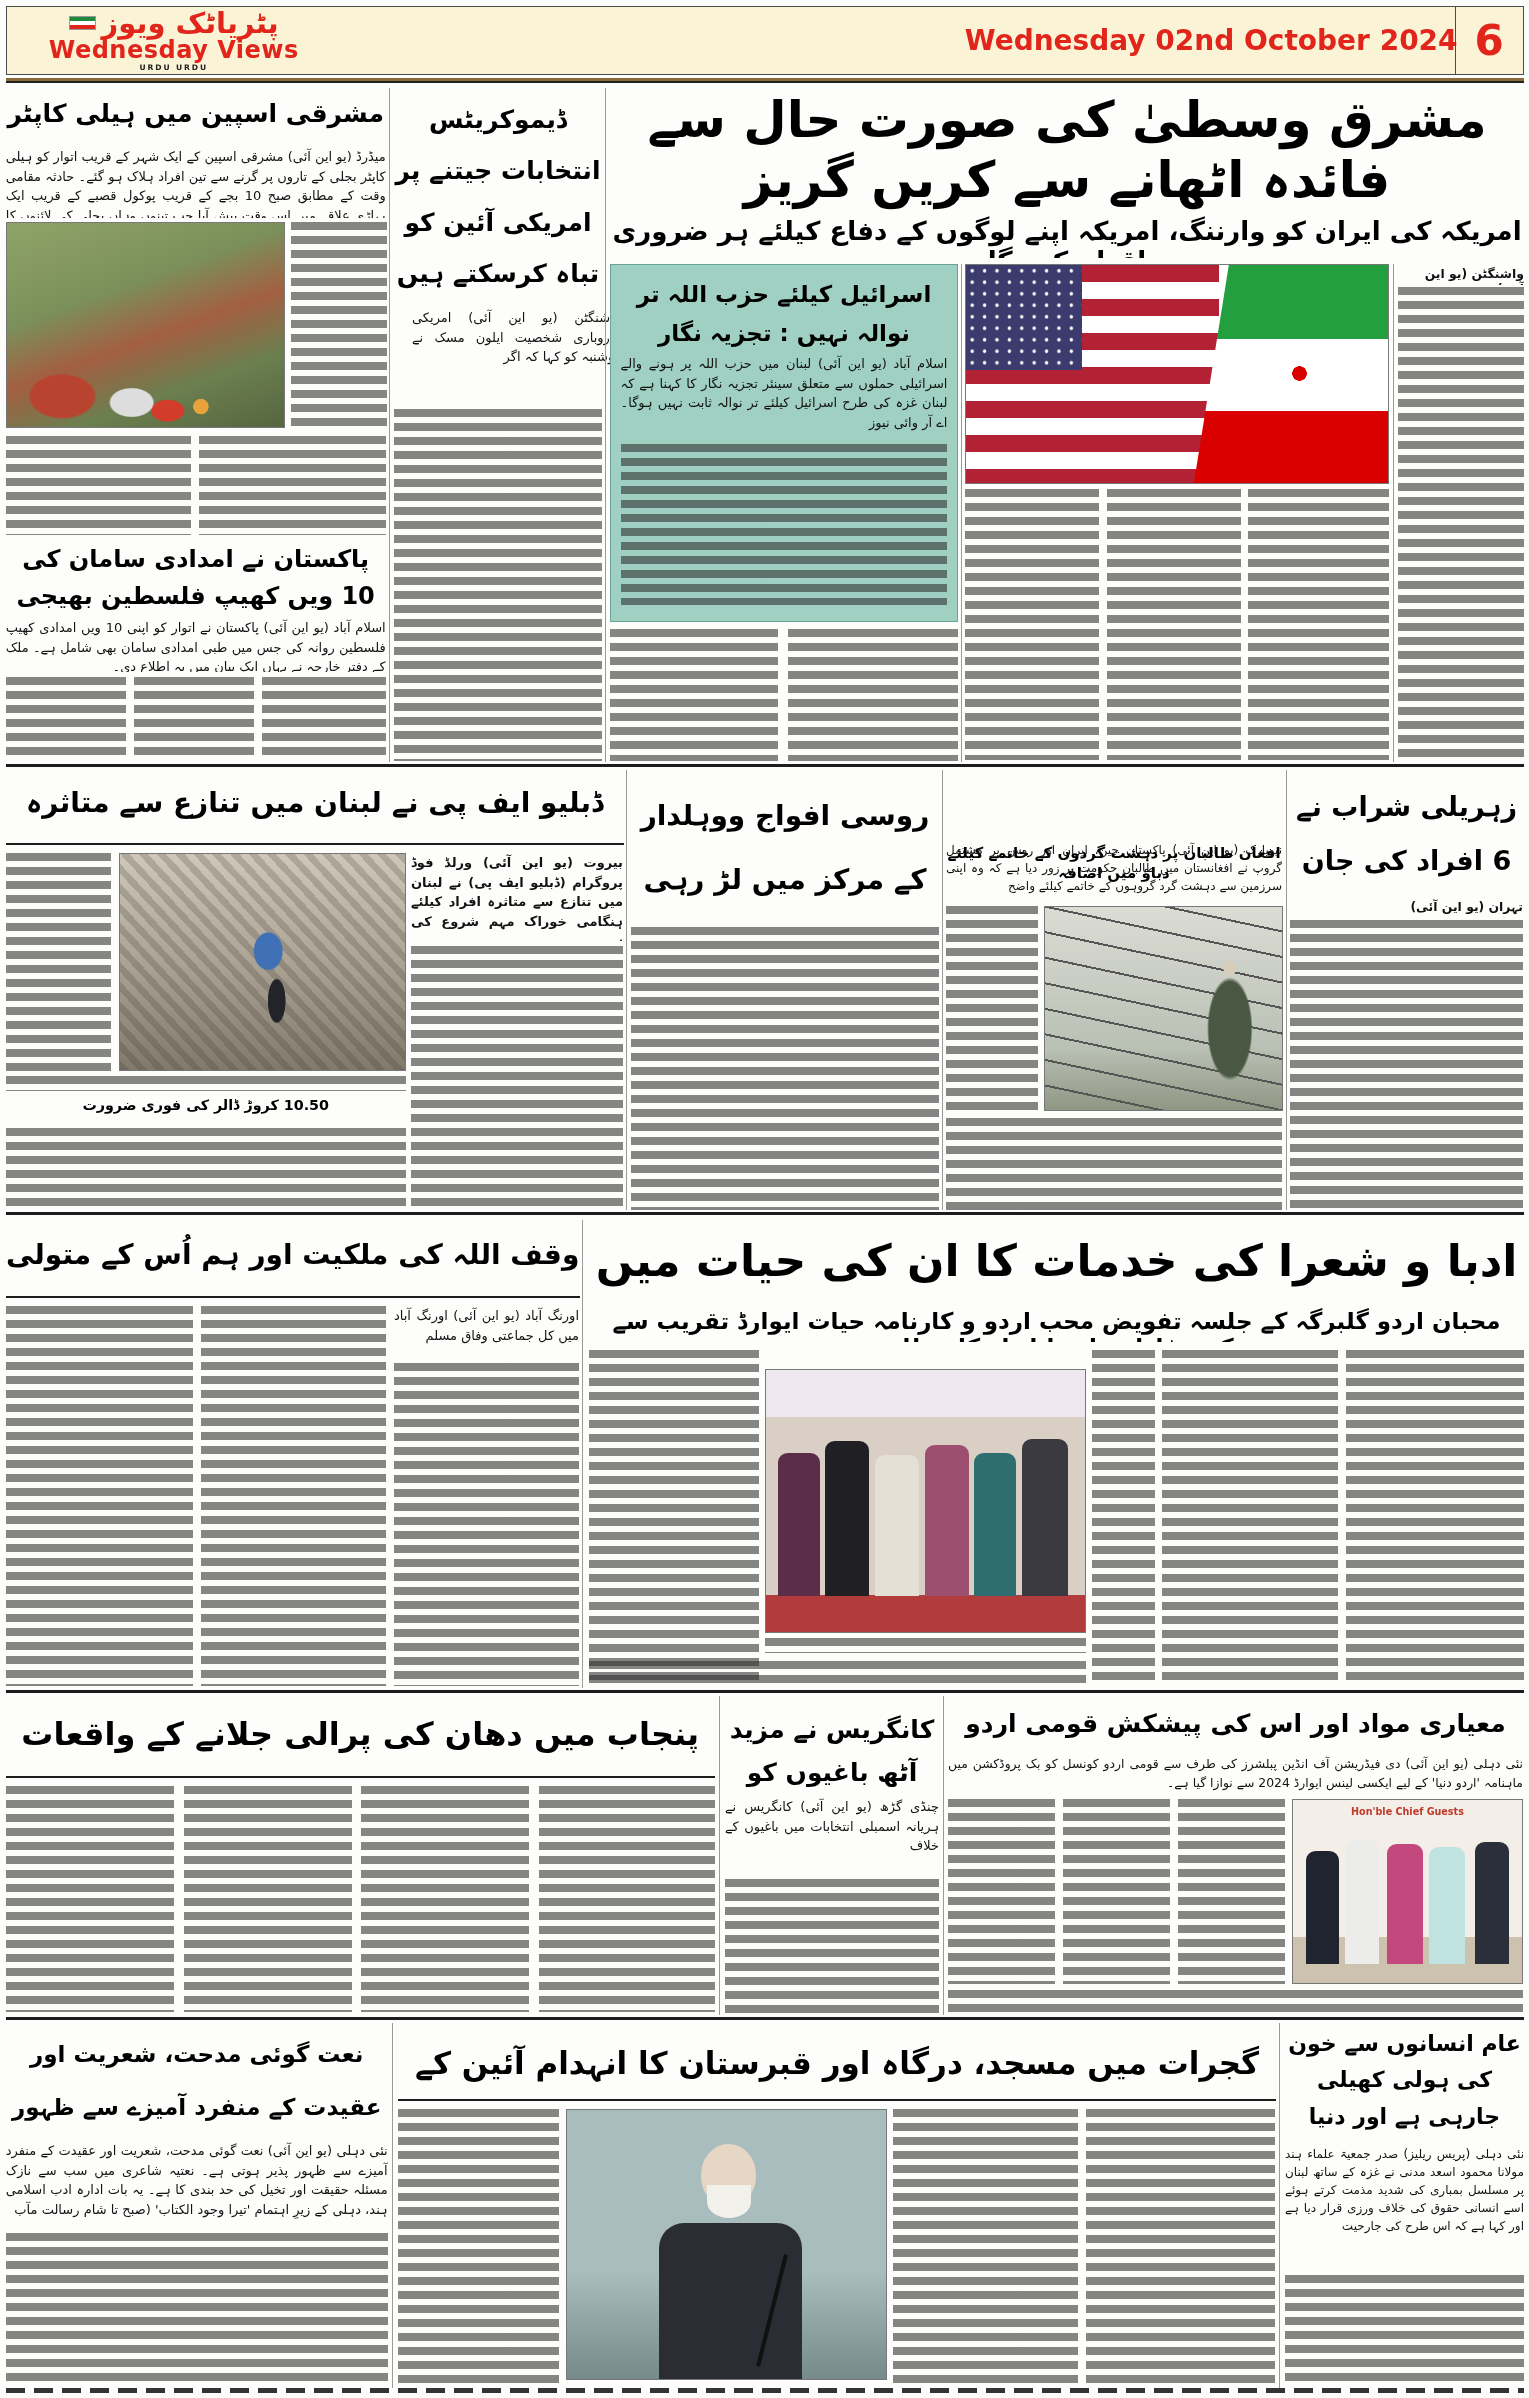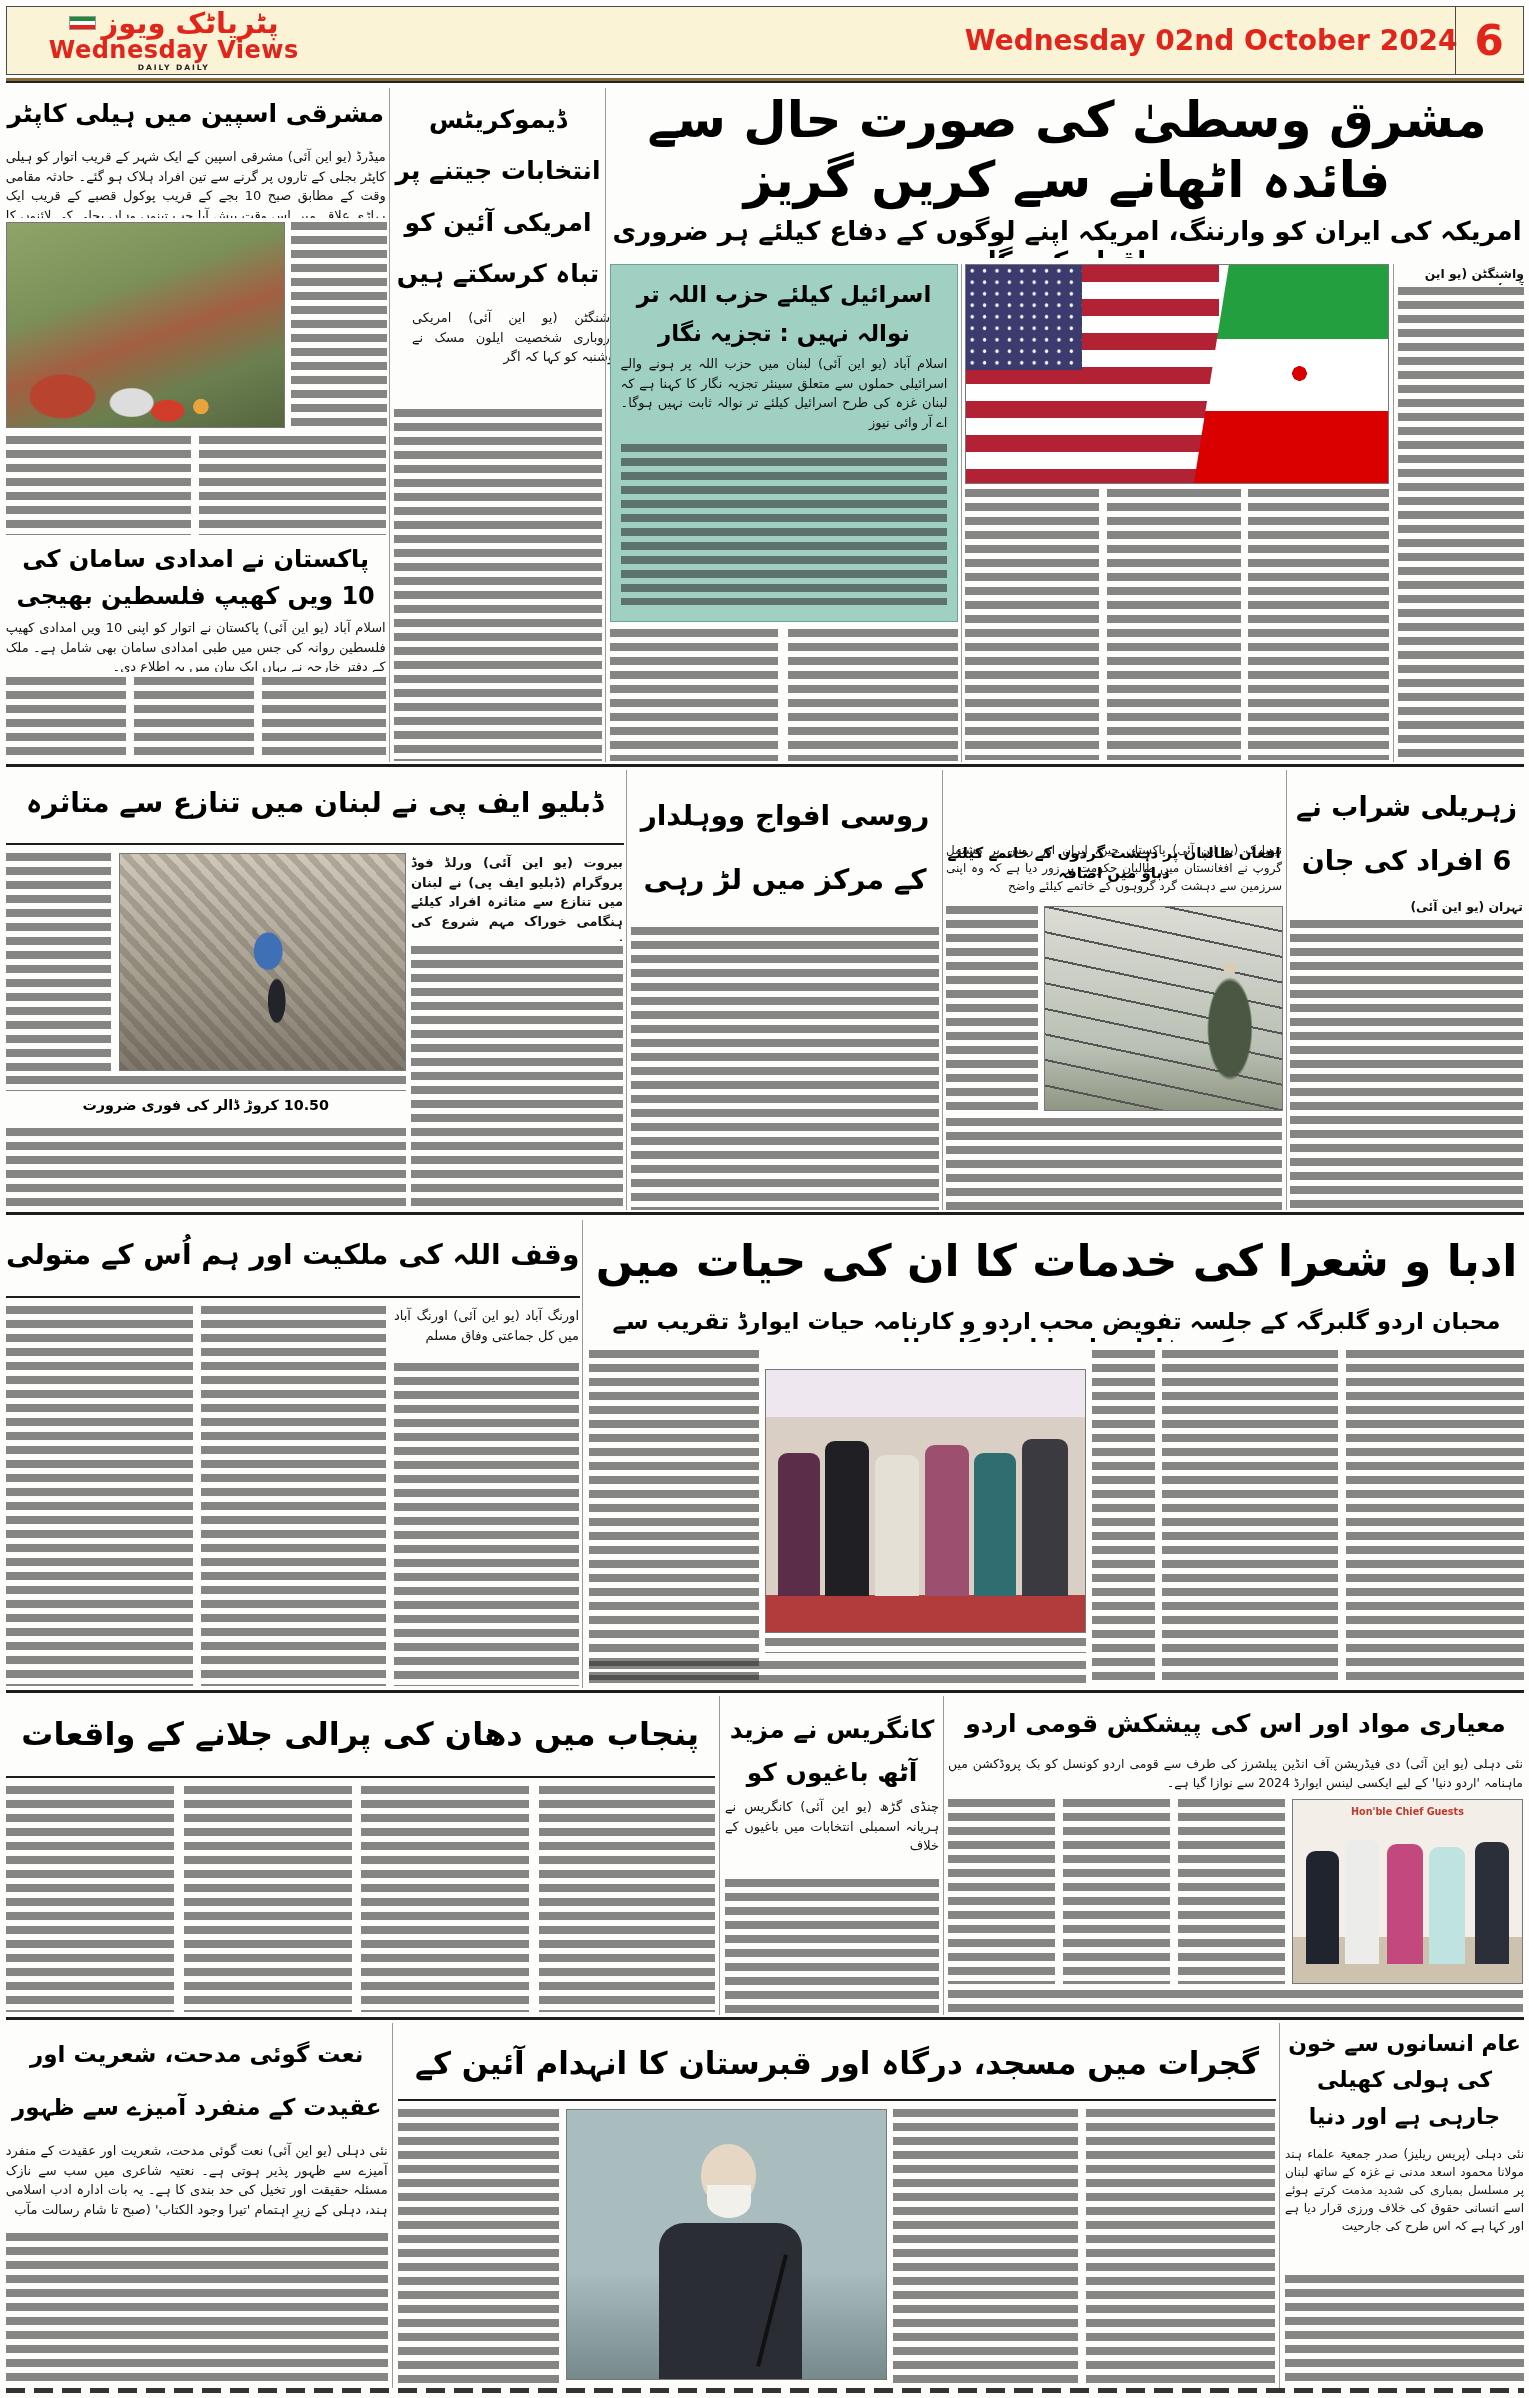--- a/index.html
+++ b/index.html
@@ -25,21 +25,21 @@
 
 <div id="page">
 
   <div class="abs masthead" style="left:5.7px;top:5.7px;width:1518px;height:69px;">
     <div class="mcell" style="left:9.6px;width:315px;flex-direction:column;">
       <div style="display:flex;align-items:center;gap:5.7px;direction:rtl;">
         <span class="red" style="font-size:29px;font-weight:bold;line-height:1;">پٹریاٹک ویوز</span>
         <span style="width:25px;height:11.5px;display:inline-block;background:linear-gradient(180deg,#1f8a3b 0 33%,#fff 33% 66%,#e1251b 66% 100%);border:1px solid #999;"></span>
       </div>
       <div class="red" style="font-size:24px;font-weight:bold;letter-spacing:0.5px;line-height:1.05;">Wednesday Views</div>
-      <div style="font-size:7.6px;font-weight:bold;color:#222;letter-spacing:1.9px;">DAILY DAILY</div>
+      <div style="font-size:7.6px;font-weight:bold;color:#222;letter-spacing:1.9px;">URDU URDU</div>
     </div>
     <div class="mcell" style="left:956px;width:497px;">
       <span class="red" style="font-size:28px;font-weight:bold;">Wednesday  02nd  October 2024</span>
     </div>
     <div class="mcell" style="right:0;width:67px;border-left:1.9px solid #4a4a4a;">
       <span class="red" style="font-size:42px;font-weight:bold;">6</span>
     </div>
   </div>
   <div class="abs" style="left:5.7px;top:78px;width:1518px;height:4.8px;background:linear-gradient(180deg,#8a6b3a 0 2.9px,#222 2.9px 4.8px);"></div>
 

